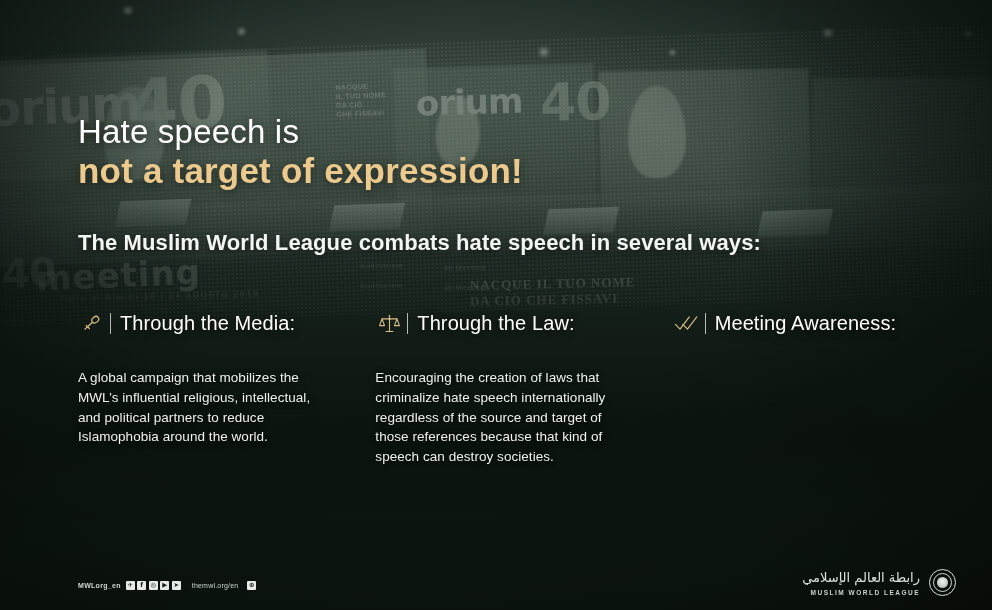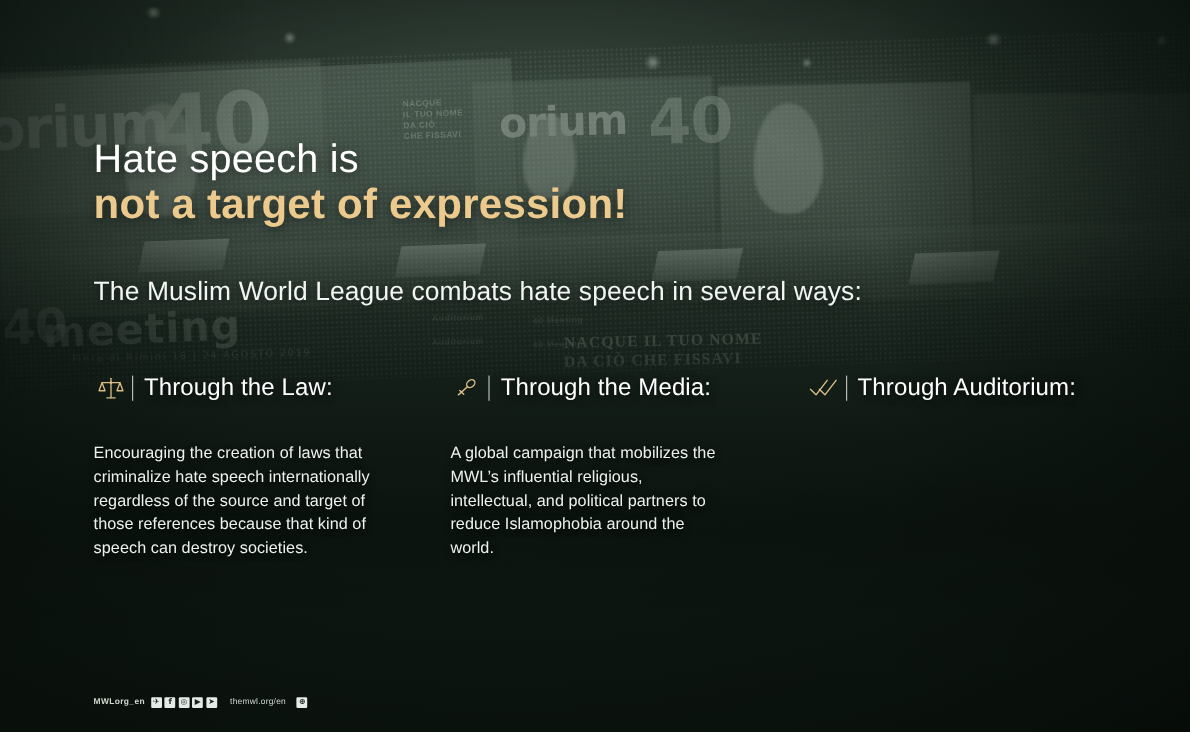--- a/index.html
+++ b/index.html
@@ -189,21 +189,21 @@
     text-shadow:0 2px 10px rgba(0,0,0,0.55);
   }
   .headline .l2 {
     font-size:35px; line-height:44px; font-weight:700; color:#ecca8d;
     letter-spacing:0.2px; margin-top:-3px;
     text-shadow:0 2px 10px rgba(0,0,0,0.5);
   }
 
   .subhead {
     position:absolute; left:78px; top:228px; width:860px;
-    font-size:22px; line-height:30px; font-weight:400; color:#f2f6f2;
+    font-size:22px; line-height:30px; font-weight:700; color:#f2f6f2;
     letter-spacing:0.1px;
     text-shadow:0 2px 8px rgba(0,0,0,0.6);
   }
 
   .columns {
     position:absolute; left:78px; top:306px; right:50px;
     display:flex; gap:28px;
   }
   .col { width:292px; }
   .col-head {
@@ -377,77 +377,86 @@
       <div class="l2">not a target of expression!</div>
     </div>
 
     <div class="subhead">The Muslim World League combats hate speech in several ways:</div>
 
     <div class="columns">
 
       <div class="col">
         <div class="col-head">
           <span class="col-icon">
+            <svg width="22" height="22" viewBox="0 0 24 24" fill="none" stroke="#d9bd84" stroke-width="1.3" stroke-linecap="round">
+              <ellipse cx="15.6" cy="8.4" rx="4.1" ry="3.1" transform="rotate(-40 15.6 8.4)"></ellipse>
+              <line x1="12.6" y1="11.2" x2="4.4" y2="18.6"></line>
+              <line x1="5.6" y1="14.6" x2="9.2" y2="18.0"></line>
+            </svg>
+          </span>
+          <span class="col-sep"></span>
+          <span class="col-title">Through the Media:</span>
+        </div>
+        <div class="col-body">A global campaign that mobilizes the MWL’s influential religious, intellectual, and political partners to reduce Islamophobia around the world.</div>
+      </div>
+
+      <div class="col">
+        <div class="col-head">
+          <span class="col-icon">
             <svg width="23" height="23" viewBox="0 0 24 24" fill="none" stroke="#d9bd84" stroke-width="1.15" stroke-linecap="round" stroke-linejoin="round">
               <line x1="12" y1="3.4" x2="12" y2="20.2"></line>
               <line x1="8.4" y1="20.4" x2="15.6" y2="20.4"></line>
               <line x1="4.2" y1="7.2" x2="19.8" y2="7.2"></line>
               <path d="M4.2 7.2 L1.6 14.2 H6.8 Z"></path>
               <path d="M19.8 7.2 L17.2 14.2 H22.4 Z"></path>
               <circle cx="12" cy="7.2" r="1.15" fill="#d9bd84" stroke="none"></circle>
             </svg>
           </span>
           <span class="col-sep"></span>
           <span class="col-title">Through the Law:</span>
         </div>
         <div class="col-body">Encouraging the creation of laws that criminalize hate speech internationally regardless of the source and target of those references because that kind of speech can destroy societies.</div>
       </div>
 
       <div class="col">
         <div class="col-head">
           <span class="col-icon">
-            <svg width="22" height="22" viewBox="0 0 24 24" fill="none" stroke="#d9bd84" stroke-width="1.3" stroke-linecap="round">
-              <ellipse cx="15.6" cy="8.4" rx="4.1" ry="3.1" transform="rotate(-40 15.6 8.4)"></ellipse>
-              <line x1="12.6" y1="11.2" x2="4.4" y2="18.6"></line>
-              <line x1="5.6" y1="14.6" x2="9.2" y2="18.0"></line>
-            </svg>
-          </span>
-          <span class="col-sep"></span>
-          <span class="col-title">Through the Media:</span>
-        </div>
-        <div class="col-body">A global campaign that mobilizes the MWL’s influential religious, intellectual, and political partners to reduce Islamophobia around the world.</div>
-      </div>
-
-      <div class="col">
-        <div class="col-head">
-          <span class="col-icon">
             <svg width="26" height="20" viewBox="0 0 28 20" fill="none" stroke="#d9bd84" stroke-width="1.25" stroke-linecap="round" stroke-linejoin="round">
               <polyline points="1.5,11.5 6.5,16.5 16.5,3.5"></polyline>
               <polyline points="9.5,11.5 14.5,16.5 24.5,3.5"></polyline>
             </svg>
           </span>
           <span class="col-sep"></span>
-          <span class="col-title">Through Auditorium:</span>
+          <span class="col-title">Meeting Awareness:</span>
         </div>
       </div>
 
     </div>
 
     <div class="footer">
 
       <div class="footer-left">
         <span class="f-label">MWLorg_en</span>
         <span class="f-icons">
           <span class="f-ico">✈</span>
           <span class="f-ico">f</span>
           <span class="f-ico">◎</span>
           <span class="f-ico">▶</span>
           <span class="f-ico">➤</span>
         </span>
         <span class="f-url">themwl.org/en</span>
         <span class="f-ico" style="margin-left:4px;">⊕</span>
       </div>
 
+      <div class="footer-right">
+        <div class="brand-text">
+          <div class="brand-ar">رابطة العالم الإسلامي</div>
+          <div class="brand-en">MUSLIM WORLD LEAGUE</div>
+        </div>
+        <div class="emblem">
+          <div class="emblem-core"></div>
+        </div>
+      </div>
 
     </div>
 
   </div>
 </div>
 
 </body></html>

